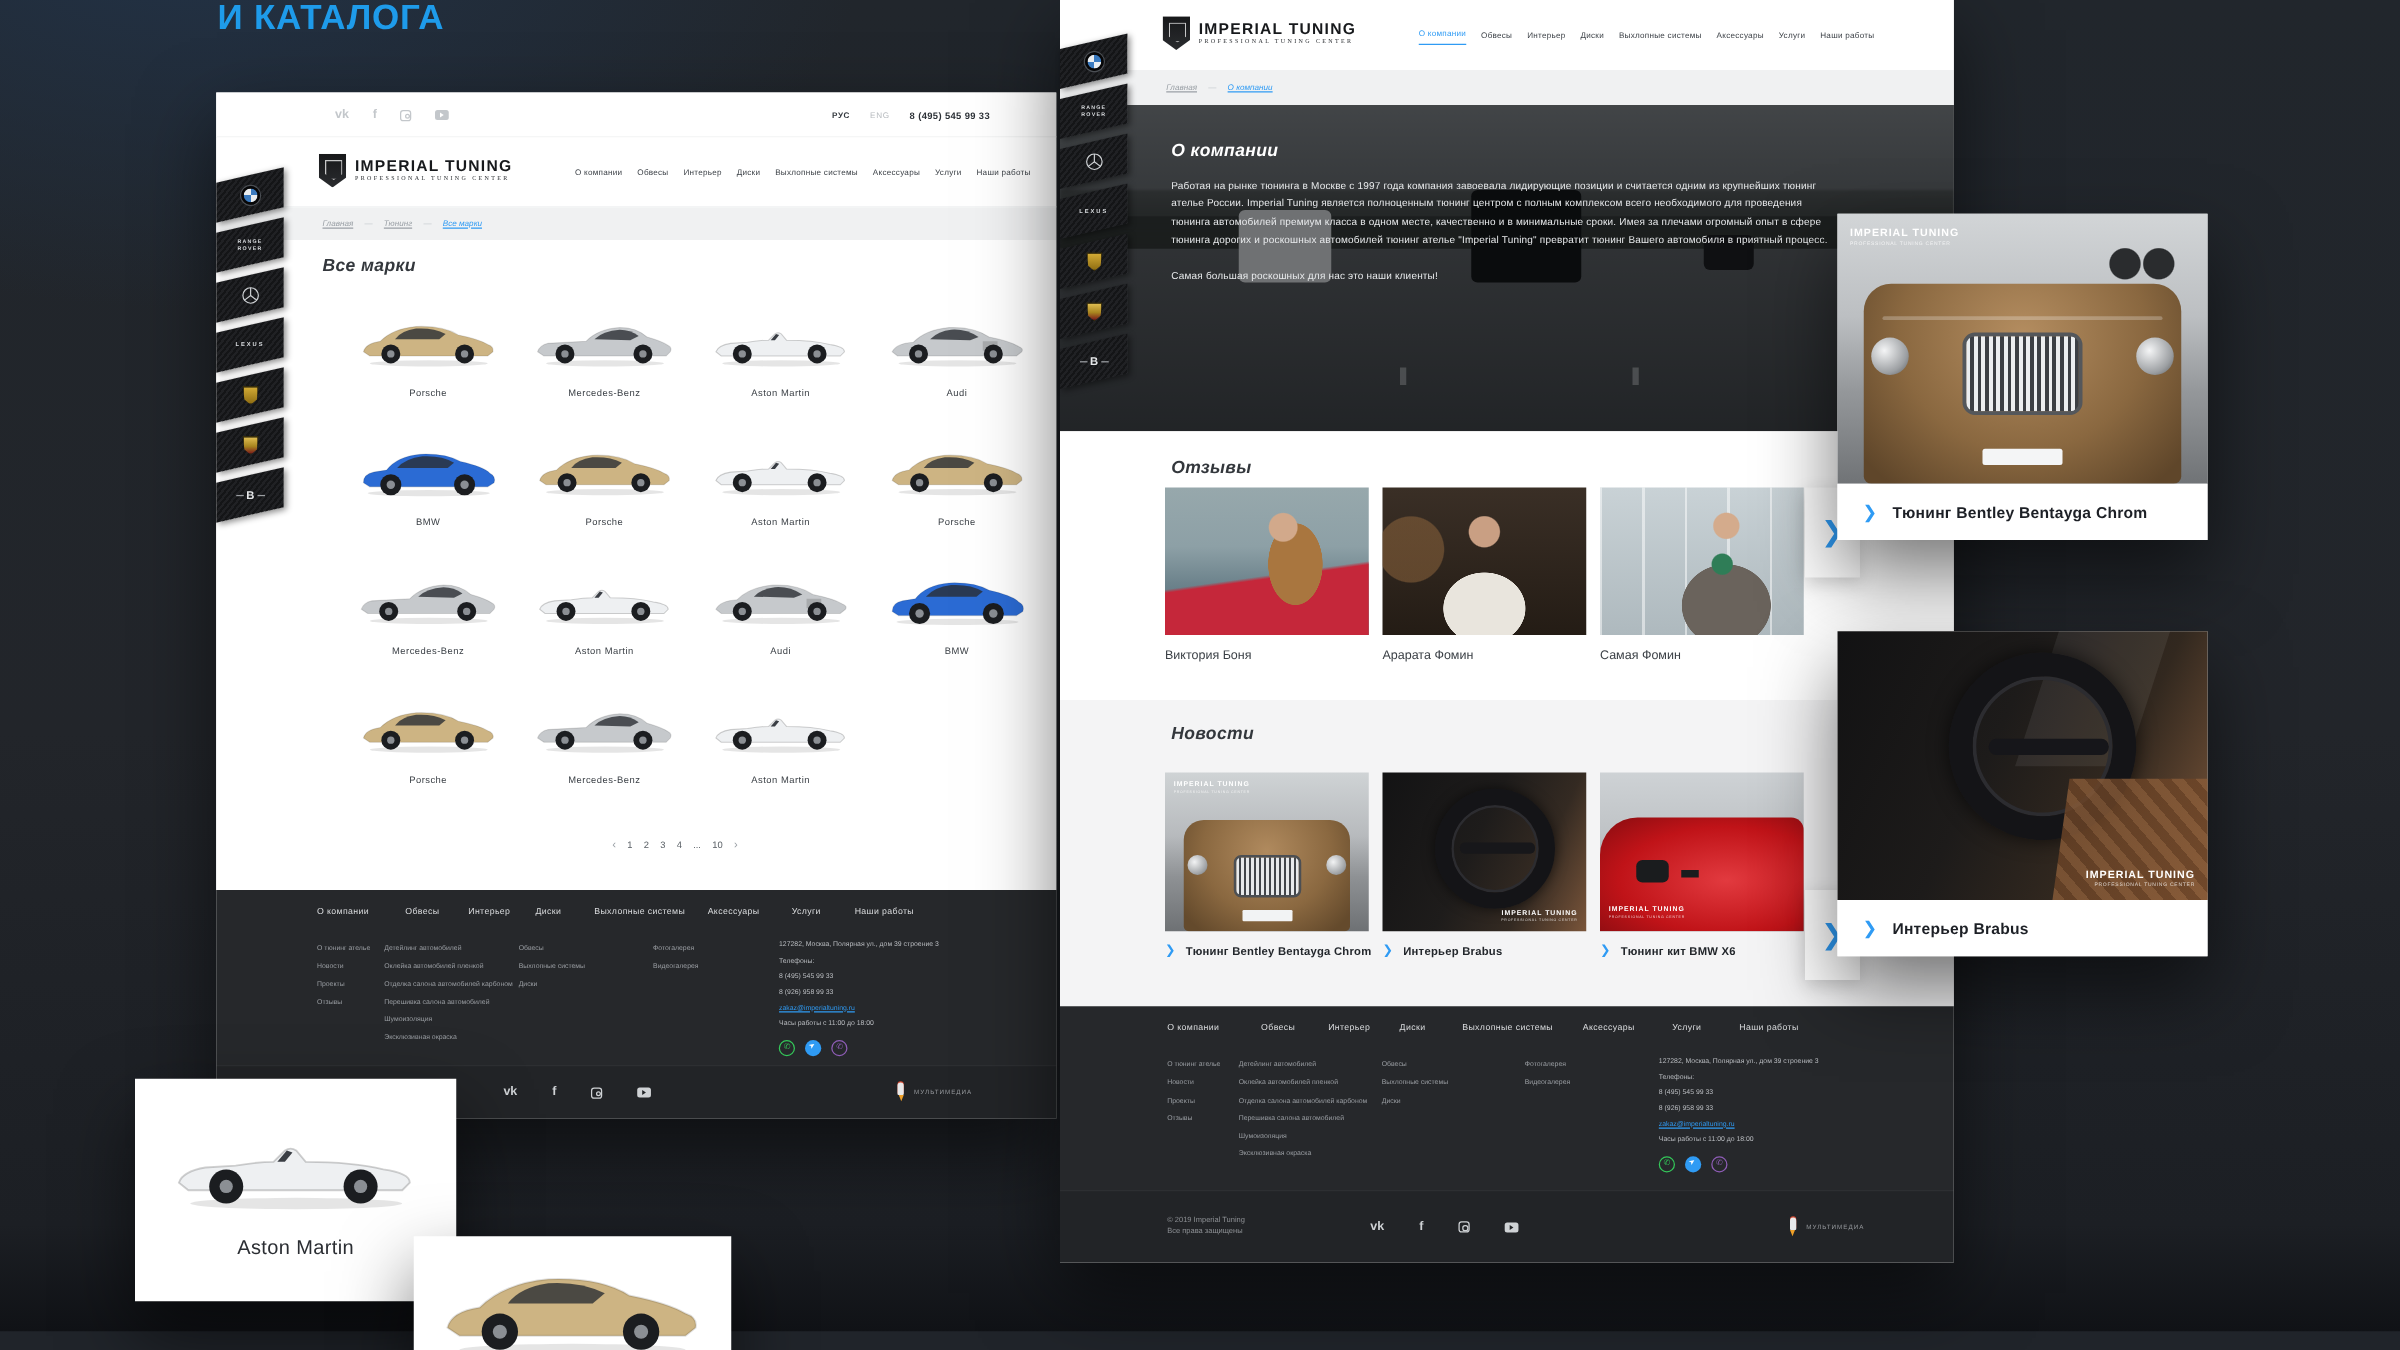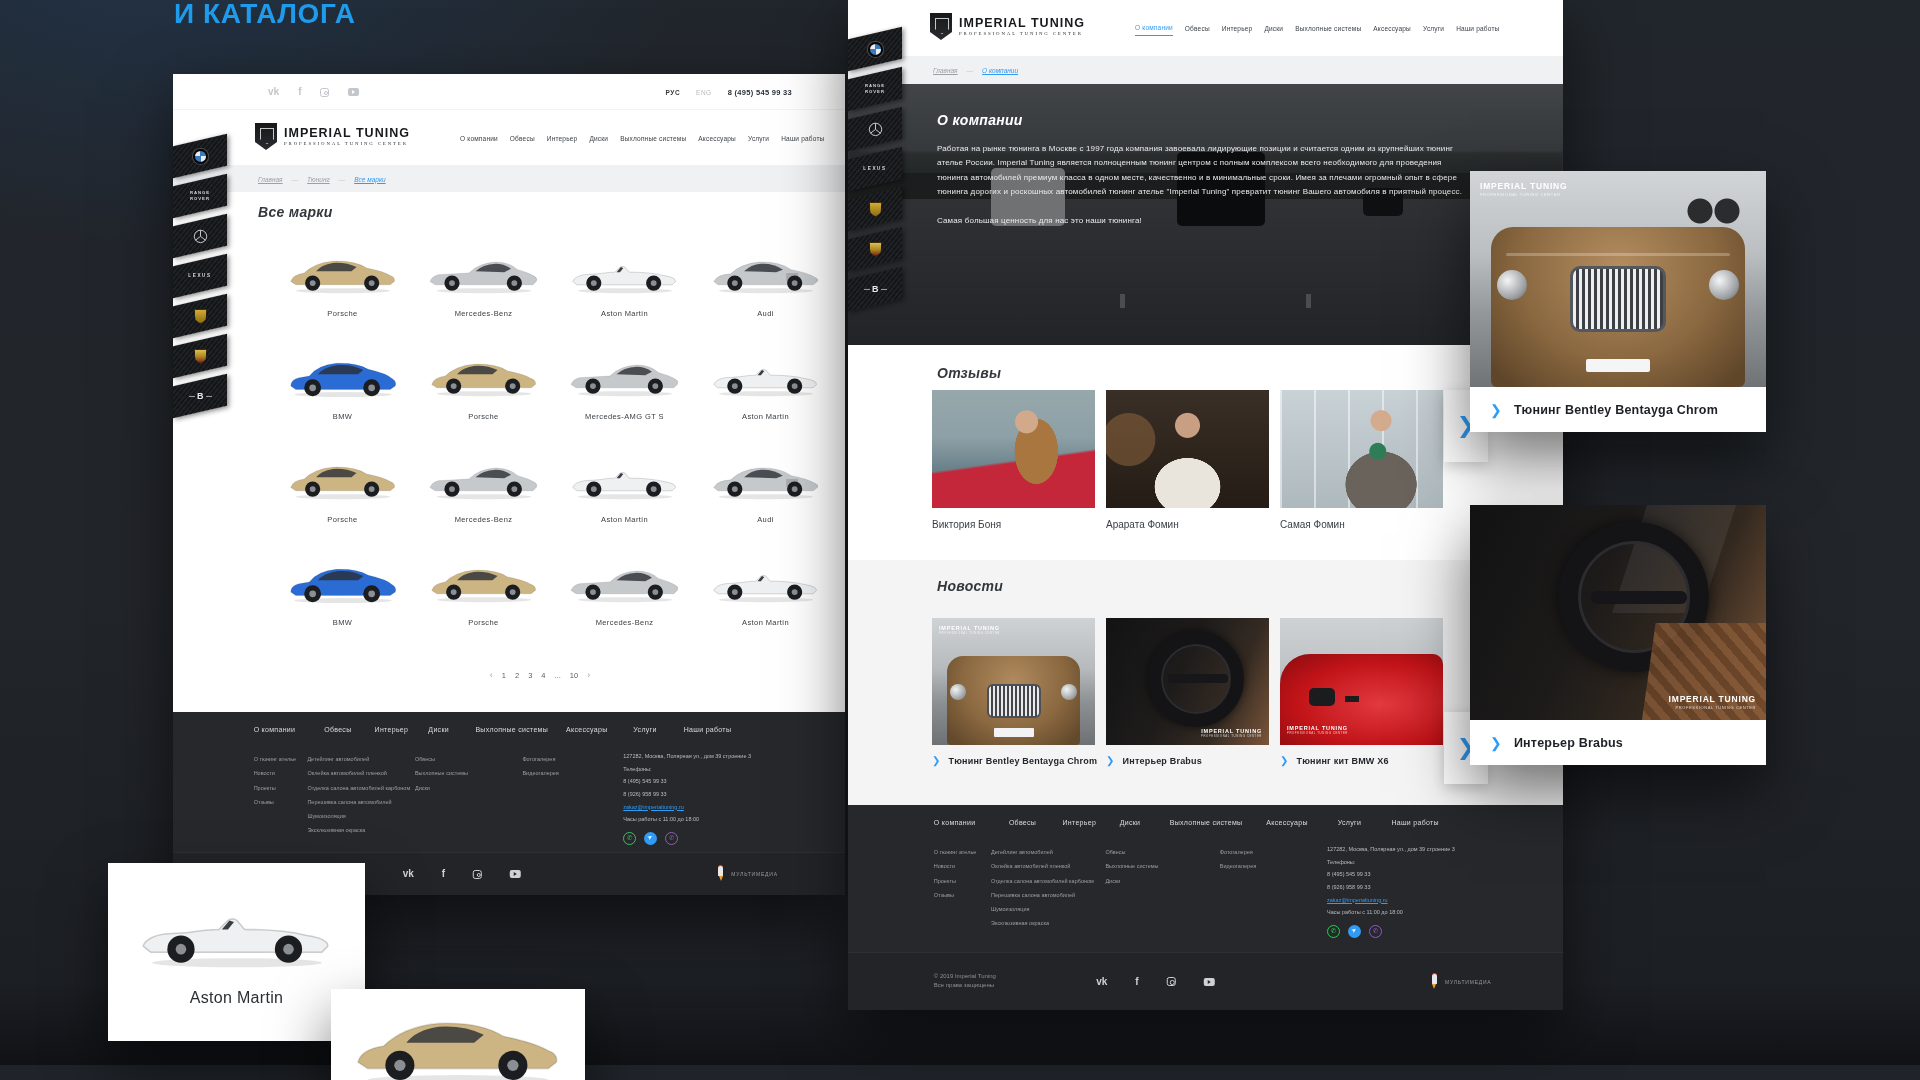--- a/index.html
+++ b/index.html
@@ -413,23 +413,20 @@
             </svg><div class="car-name">Aston Martin</div></div>
         <div class="car-cell"><svg class="c-silver" viewBox="0 0 140 52">
               <use href="#sym-super"></use>
             </svg><div class="car-name">Audi</div></div>
         <div class="car-cell"><svg class="c-blue" viewBox="0 0 140 52">
               <use href="#sym-suv"></use>
             </svg><div class="car-name">BMW</div></div>
         <div class="car-cell"><svg class="c-gold" viewBox="0 0 140 52">
               <use href="#sym-coupe"></use>
             </svg><div class="car-name">Porsche</div></div>
-        <div class="car-cell"><svg class="c-silver" viewBox="0 0 140 52">
-              <use href="#sym-gt"></use>
-            </svg><div class="car-name">Mercedes-AMG GT S</div></div>
         <div class="car-cell"><svg class="c-white" viewBox="0 0 140 52">
               <use href="#sym-conv"></use>
             </svg><div class="car-name">Aston Martin</div></div>
         <div class="car-cell"><svg class="c-gold" viewBox="0 0 140 52">
               <use href="#sym-coupe"></use>
             </svg><div class="car-name">Porsche</div></div>
         <div class="car-cell"><svg class="c-silver" viewBox="0 0 140 52">
               <use href="#sym-gt"></use>
             </svg><div class="car-name">Mercedes-Benz</div></div>
         <div class="car-cell"><svg class="c-white" viewBox="0 0 140 52">
@@ -591,21 +588,21 @@
       <div class="road"></div>
       <div class="truck t1"></div>
       <div class="truck t2"></div>
       <div class="truck t3"></div>
       <div class="dash" style="left:38%"></div>
       <div class="dash" style="left:64%"></div>
       <div class="shade"></div>
       <div class="hero-text">
         <h2 class="sec-title">О компании</h2>
         <p>Работая на рынке тюнинга в Москве с 1997 года компания завоевала лидирующие позиции и считается одним из крупнейших тюнинг ателье России. Imperial Tuning является полноценным тюнинг центром с полным комплексом всего необходимого для проведения тюнинга автомобилей премиум класса в одном месте, качественно и в минимальные сроки. Имея за плечами огромный опыт в сфере тюнинга дорогих и роскошных автомобилей тюнинг ателье "Imperial Tuning" превратит тюнинг Вашего автомобиля в приятный процесс.</p>
-        <p>Самая большая ценность для нас это наши тюнинга!</p>
+        <p>Самая большая роскошных для нас это наши клиенты!</p>
       </div>
     </div>
 
     <div class="reviews">
       <h2 class="sec-title">Отзывы</h2>
       <div class="photo-card ph1 ph-bonya"></div>
       <div class="photo-card ph2 ph-keschyan"></div>
       <div class="photo-card ph3 ph-fomin"></div>
       <div class="p-name ph1">Виктория Боня</div>
       <div class="p-name ph2">Арарата Фомин</div>

